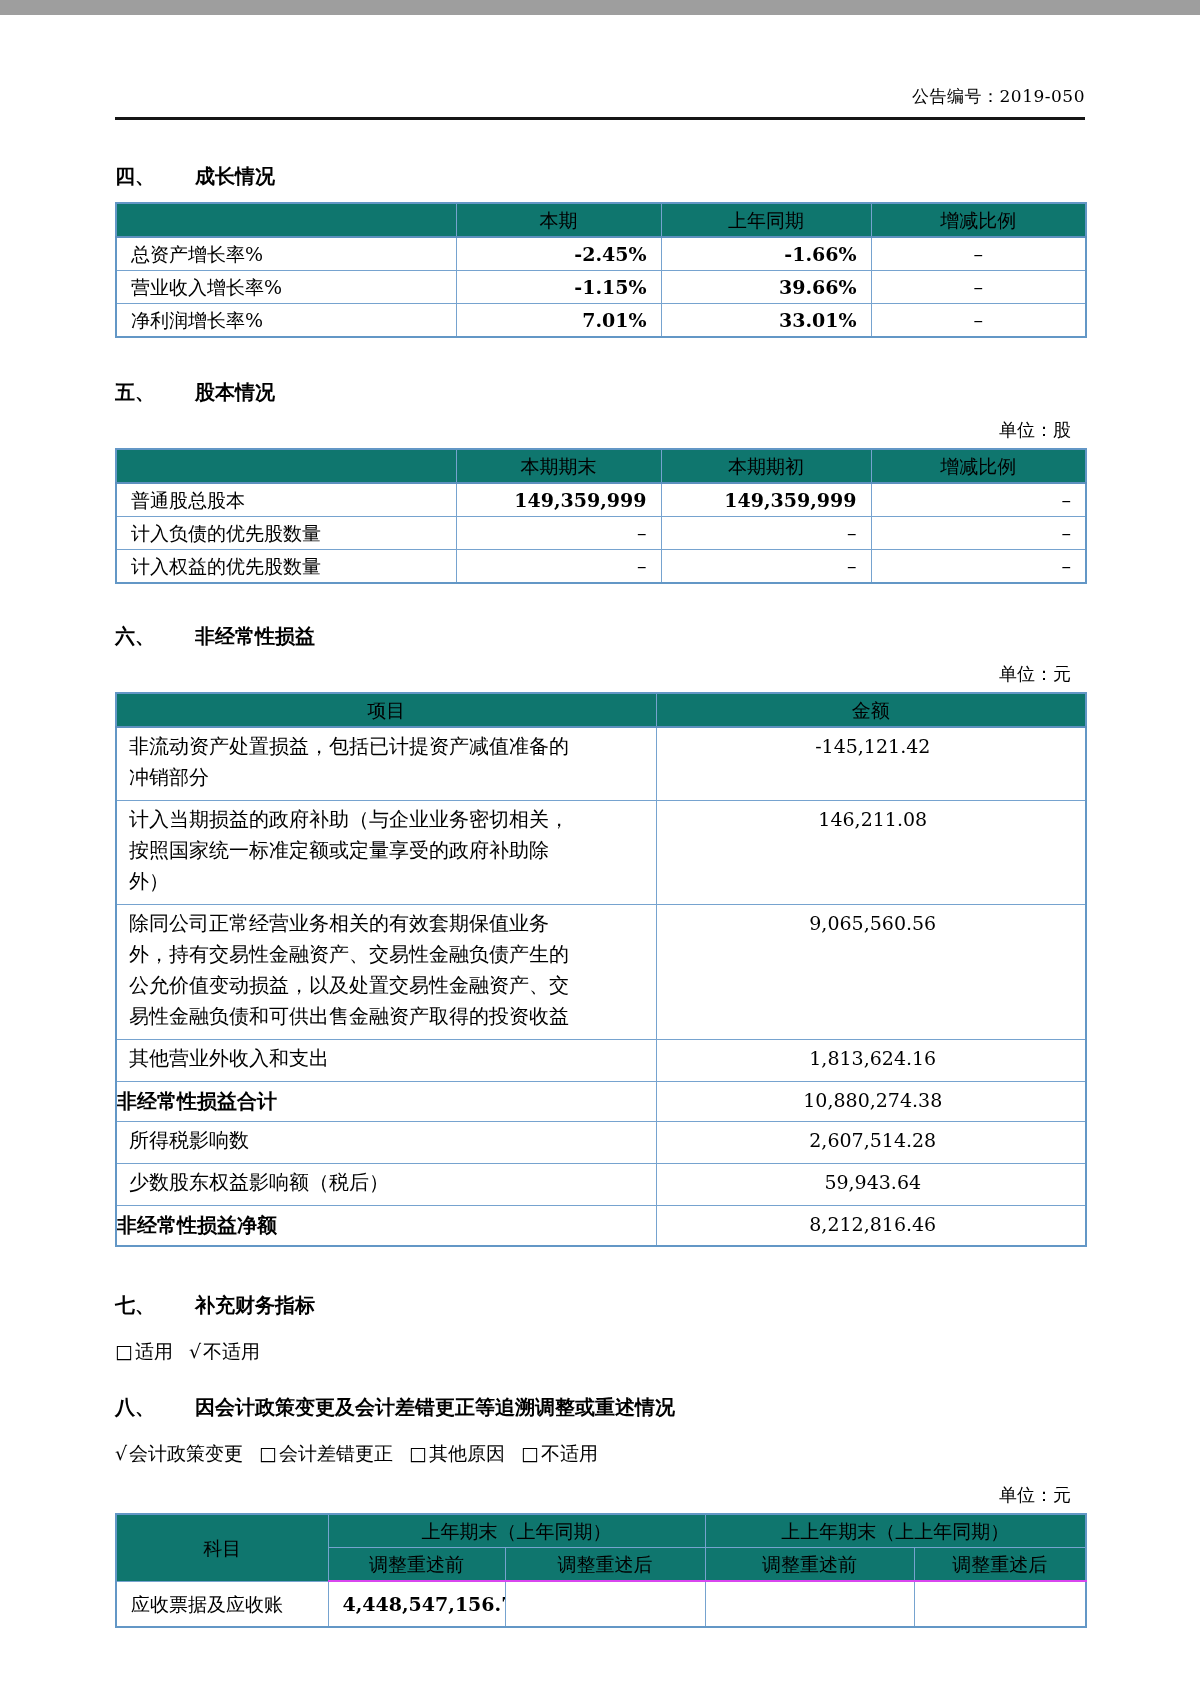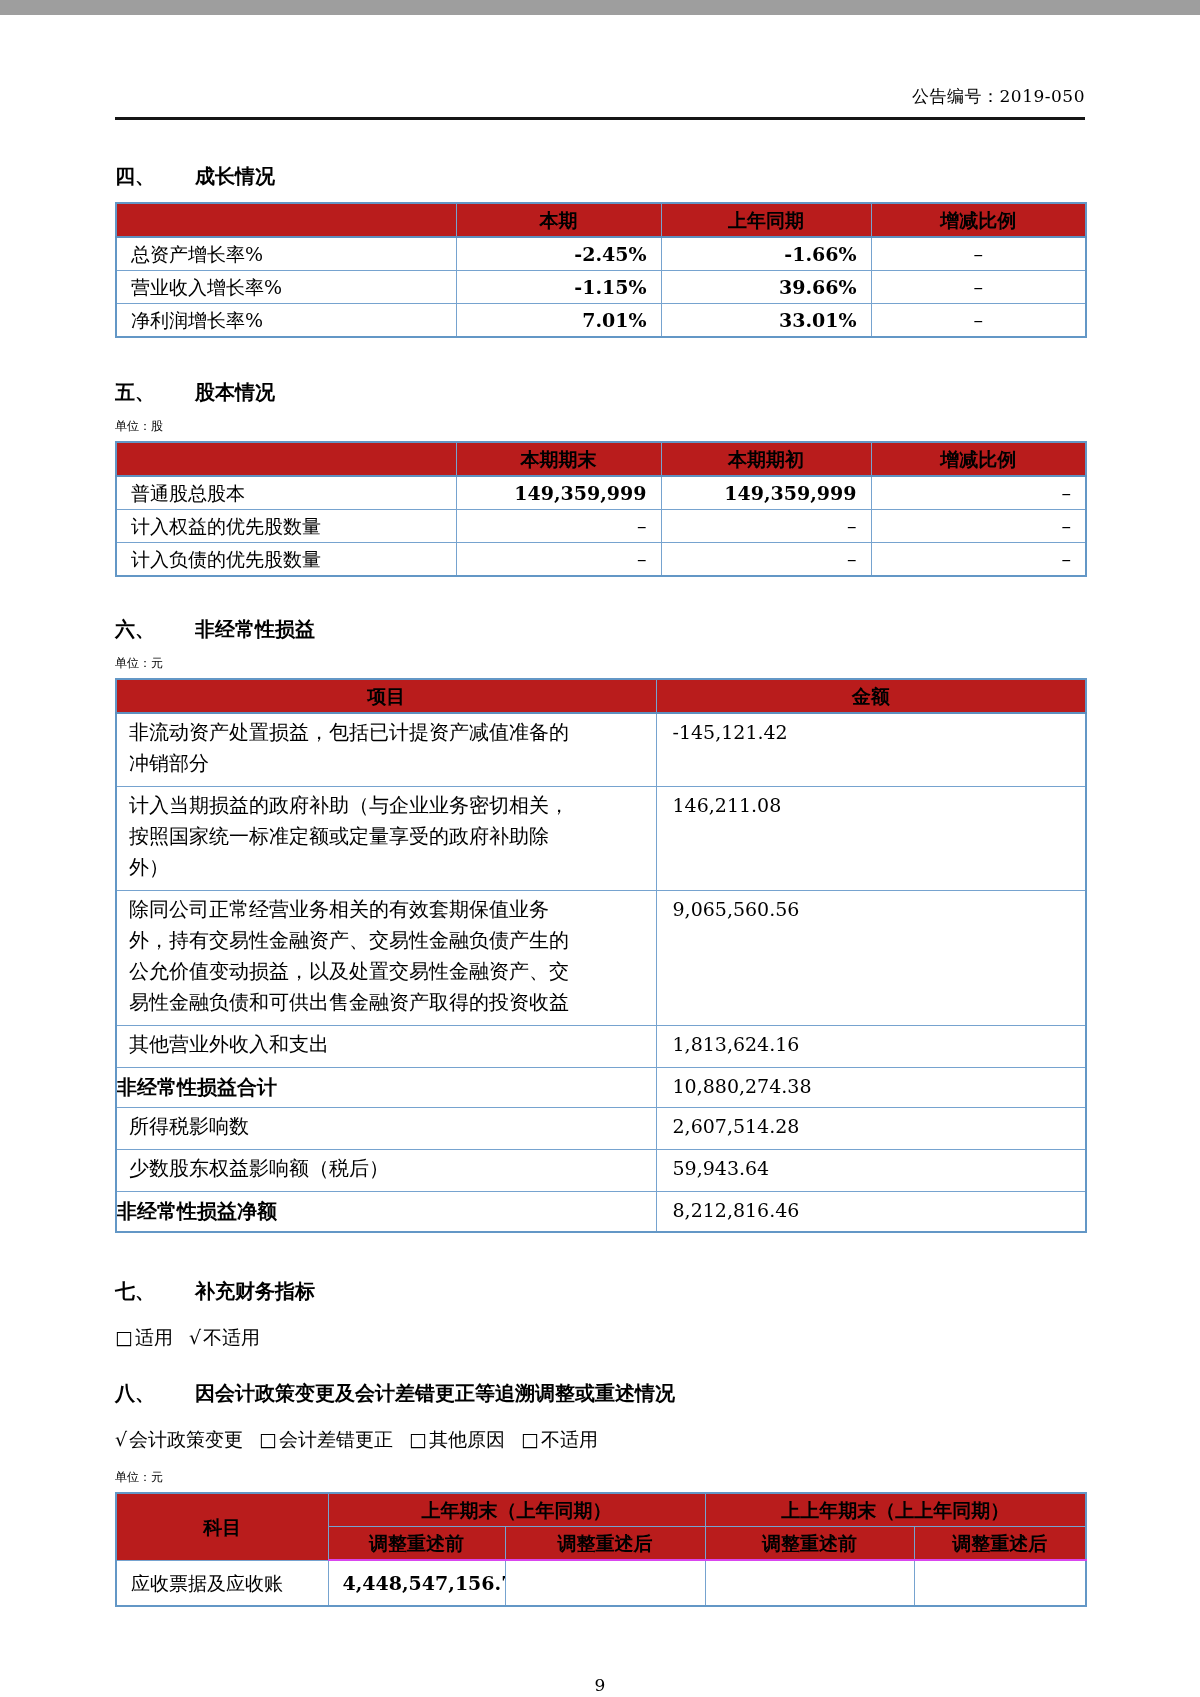--- a/index.html
+++ b/index.html
@@ -11,36 +11,36 @@
   .content{padding:70px 115px 0 115px;width:970px;}
   .doc-num{text-align:right;font-size:17px;letter-spacing:.5px;}
   .rule{border-bottom:3px solid #161616;margin-top:9px;}
   .sec-heading{display:flex;font-size:20px;font-weight:bold;line-height:24px;}
   .sec-heading .sec-num{width:80px;flex:0 0 80px;}
   .sec-heading.h4{margin-top:44px;}
   .sec-heading.h5{margin-top:42px;}
   .sec-heading.h6{margin-top:40px;}
   .sec-heading.h7{margin-top:46px;}
   .sec-heading.h8{margin-top:30px;}
-  .unit-line{text-align:left;font-size:12px;margin-top:14px;padding-right:14px;}
+  .unit-line{text-align:right;font-size:18px;margin-top:14px;padding-right:14px;}
   table{border-collapse:collapse;width:970px;table-layout:fixed;font-size:19px;margin-top:6px;}
   table.t1{margin-top:14px;}
   th,td{border:1px solid #76a3cf;overflow:hidden;}
   table{border:2px solid #6397c6;}
-  th{background:#b91c1c;font-weight:bold;text-align:center;padding:5px 8px;line-height:22px;
+  th{background:#0f766e;font-weight:normal;text-align:center;padding:5px 8px;line-height:22px;
      border-bottom:2px solid #5d90bf;}
   td{background:#fff;padding:5px 14px;line-height:22px;}
   td.lbl{text-align:left;}
   td.num{text-align:right;padding-right:14px;font-variant-numeric:tabular-nums;font-weight:bold;}
   td.dash-c{text-align:center;}
   td.dash-r{text-align:right;padding-right:14px;}
   
   table.t3 td.item{white-space:pre-line;font-size:20px;line-height:31px;
     padding:3px 60px 7px 12px;vertical-align:top;}
-  table.t3 td.amt{text-align:left;padding:3px 12px 3px 16px;vertical-align:top;line-height:31px;}
+  table.t3 td.amt{text-align:center;padding:3px 12px 3px 16px;vertical-align:top;line-height:31px;}
   table.t3 tr.total-row td.item{text-align:left;font-weight:bold;padding:4px 0;}
   
   .options{font-size:19px;margin-top:22px;display:flex;gap:16px;}
   .options .opt{white-space:nowrap;}
   .opt .mark{margin-right:2px;}
   
   table.t4 th{border-bottom:1px solid #76a3cf;}
   table.t4 tr.sub th{border-bottom:2px solid #d946ef;}
   table.t4 td{height:34px;}
   .unit-line.u8{margin-top:16px;}
@@ -119,27 +119,27 @@
         </tr>
       </thead>
       <tbody>
         <tr>
           <td class="lbl">普通股总股本</td>
           <td class="num">149,359,999</td>
           <td class="num">149,359,999</td>
           <td class="dash-r">–</td>
         </tr>
         <tr>
+          <td class="lbl">计入负债的优先股数量</td>
+          <td class="dash-r">–</td>
+          <td class="dash-r">–</td>
+          <td class="dash-r">–</td>
+        </tr>
+        <tr>
           <td class="lbl">计入权益的优先股数量</td>
-          <td class="dash-r">–</td>
-          <td class="dash-r">–</td>
-          <td class="dash-r">–</td>
-        </tr>
-        <tr>
-          <td class="lbl">计入负债的优先股数量</td>
           <td class="dash-r">–</td>
           <td class="dash-r">–</td>
           <td class="dash-r">–</td>
         </tr>
       </tbody>
     </table>
 
     <div class="sec-heading h6">
       <span class="sec-num">六、</span>
       <span>非经常性损益</span>

